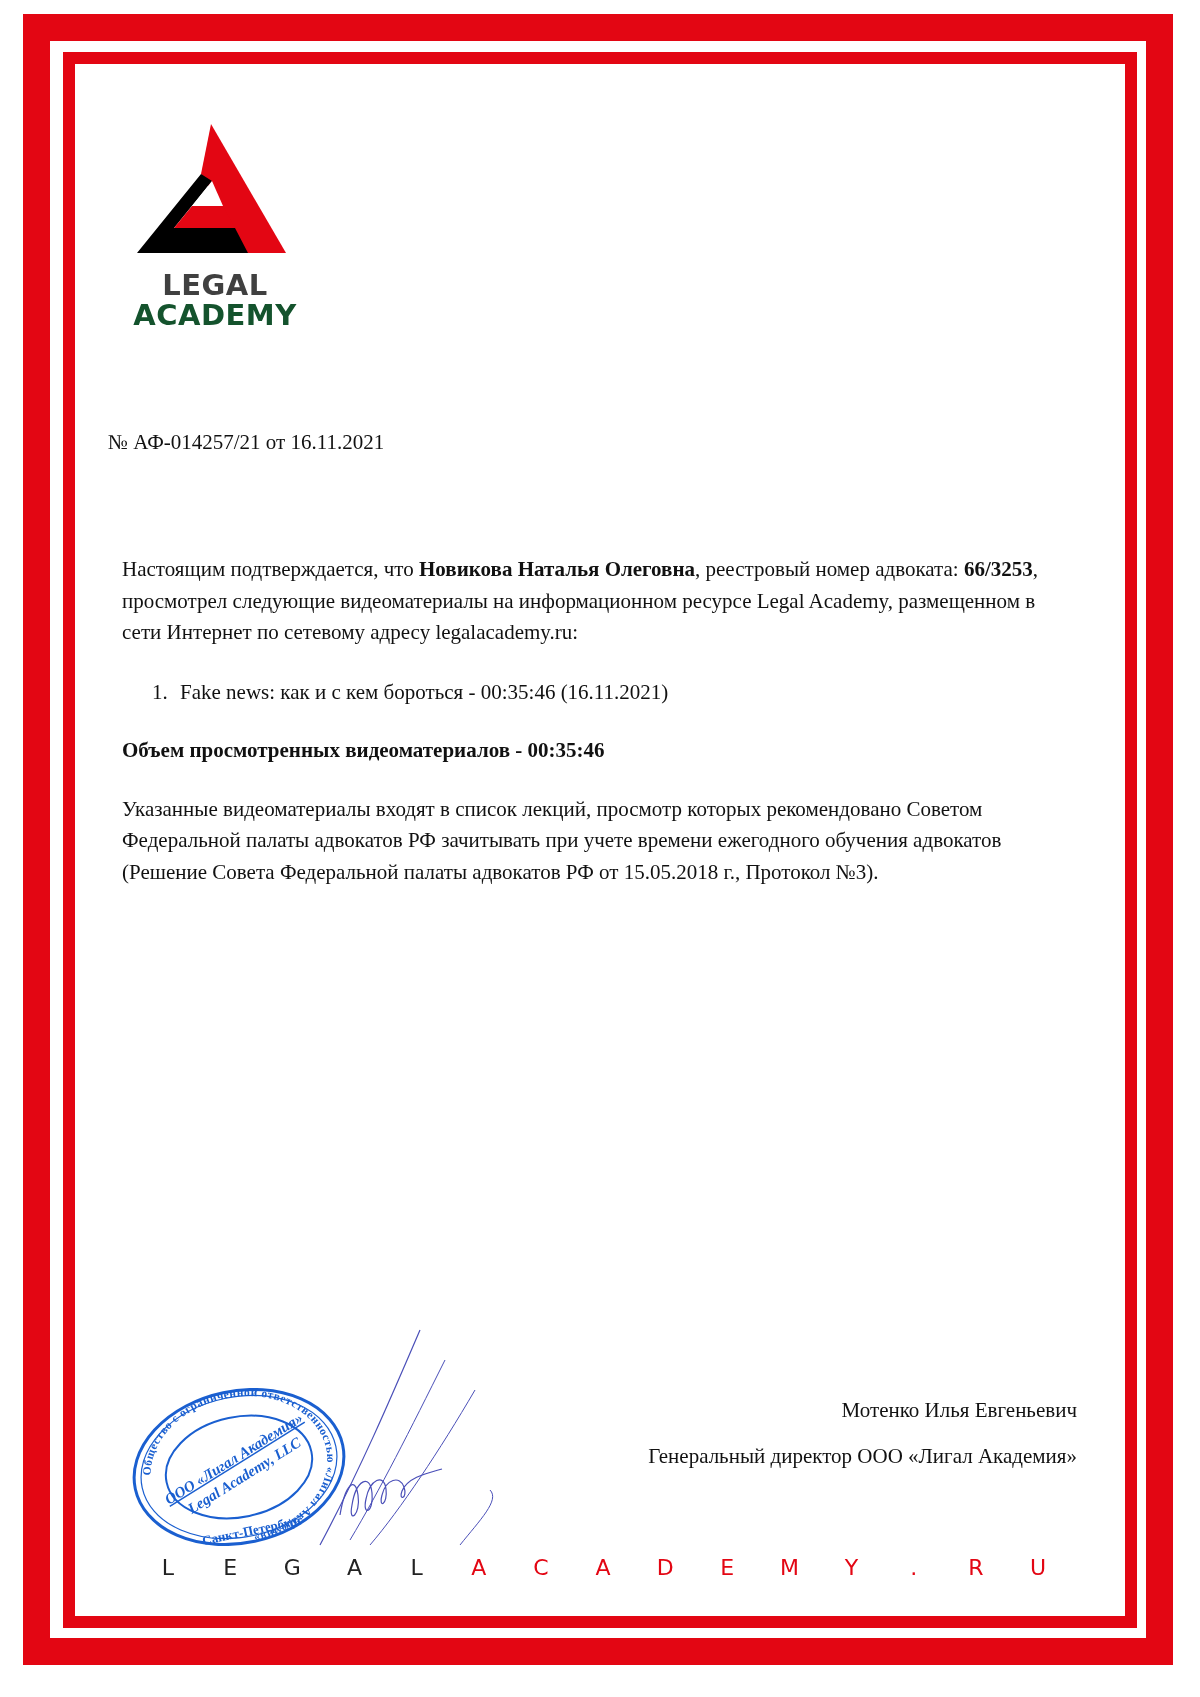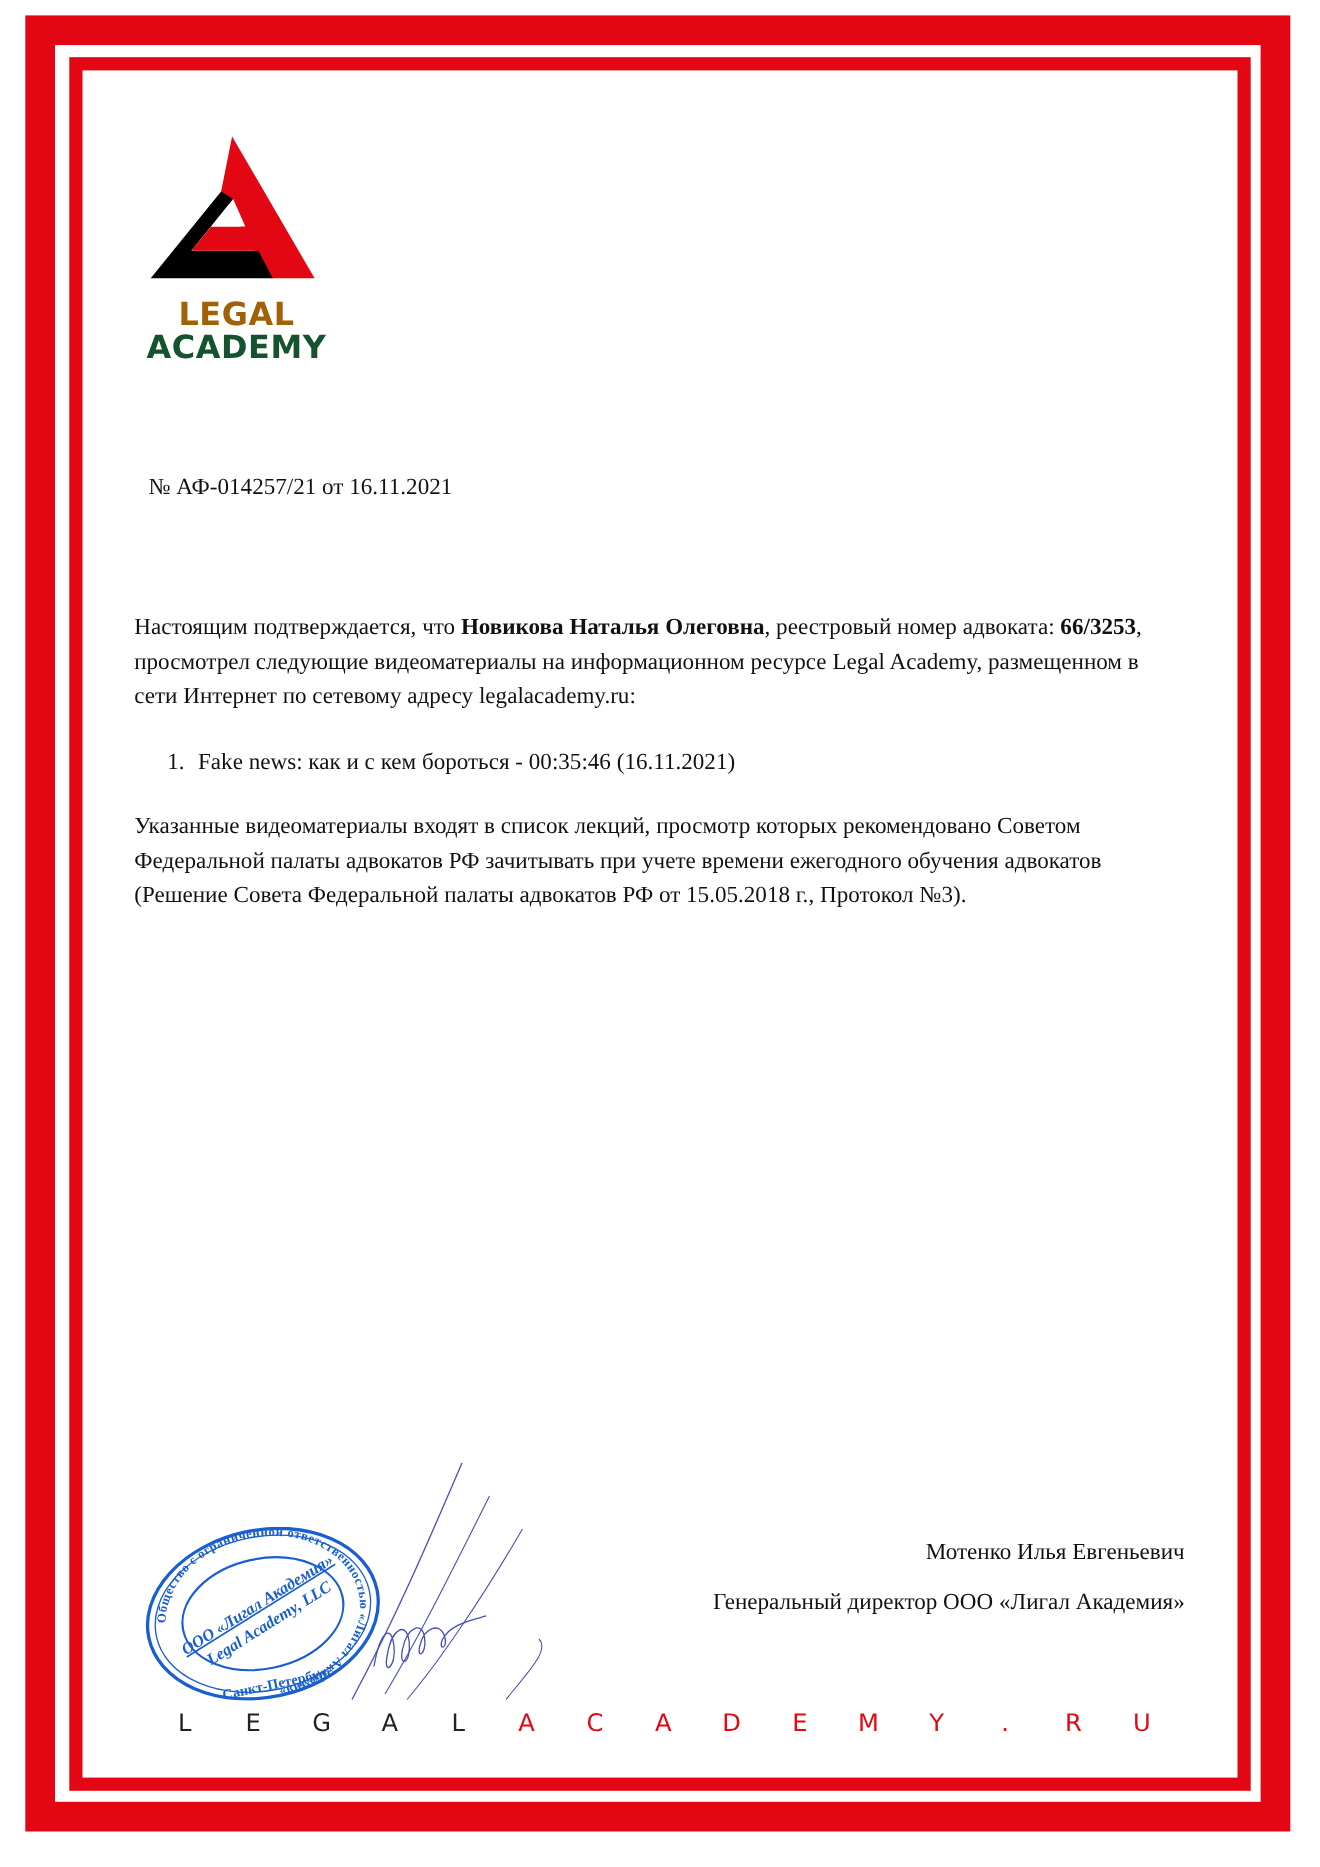--- a/index.html
+++ b/index.html
@@ -11,25 +11,25 @@
   .frame-inner {
     position: absolute; left: 63px; top: 52px; width: 1074px; height: 1576px;
     box-sizing: border-box; border: 12px solid #e30613; background: #fff;
   }
   .logo { position: absolute; left: 130px; top: 118px; width: 170px; height: 215px; }
   .logo svg { display: block; }
   .logo-text {
     position: absolute; left: 0; width: 170px; text-align: center;
     font-family: "DejaVu Sans", sans-serif; font-weight: bold; letter-spacing: 0.5px;
   }
-  .logo-legal { top: 150px; font-size: 29px; color: #a16207; }
+  .logo-legal { top: 150px; font-size: 29px; color: #404040; }
   .logo-academy { top: 180px; font-size: 29px; color: #14532d; }
 
   .serif { font-family: "Liberation Serif", serif; color: #111; font-size: 21px; }
-  .doc-number { position: absolute; left: 135px; top: 430px; white-space: nowrap; }
+  .doc-number { position: absolute; left: 108px; top: 430px; white-space: nowrap; }
   .addressee { position: absolute; right: 126px; top: 430px; text-align: right; line-height: 31px; }
   .addressee div { white-space: nowrap; }
 
   .body-text { position: absolute; left: 122px; top: 554px; width: 950px; line-height: 31.5px; }
   .body-text p { margin: 0; }
   .list { margin: 28px 0 0 0; padding: 0; list-style: none; }
   .list li { padding-left: 30px; }
   .list .num { display: inline-block; width: 22px; margin-right: 6px; }
   .summary { margin-top: 27px !important; font-weight: bold; }
   .para2 { margin-top: 27px !important; }
@@ -72,20 +72,21 @@
 
 <div class="serif doc-number">№ АФ-014257/21 от 16.11.2021</div>
 <div class="serif addressee">
 </div>
 
 <div class="serif body-text">
   <p><span>Настоящим подтверждается, что </span><b>Новикова Наталья Олеговна</b><span>, реестровый номер адвоката: </span><b>66/3253</b><span>, просмотрел следующие видеоматериалы на информационном ресурсе Legal Academy, размещенном в сети Интернет по сетевому адресу legalacademy.ru:</span></p>
   <ol class="list">
     <li><span class="num">1.</span><span>Fake news: как и с кем бороться - 00:35:46 (16.11.2021)</span></li>
   </ol>
+  <p class="summary">Объем просмотренных видеоматериалов - 00:35:46</p>
   <p class="para2">Указанные видеоматериалы входят в список лекций, просмотр которых рекомендовано Советом Федеральной палаты адвокатов РФ зачитывать при учете времени ежегодного обучения адвокатов (Решение Совета Федеральной палаты адвокатов РФ от 15.05.2018 г., Протокол №3).</p>
 </div>
 
 <div class="stamp">
   <svg width="222" height="158" viewBox="0 0 222 158">
     <defs>
       <path id="ringPath" d="M 22,79 a 89,70 0 1,1 178,0 a 89,70 0 1,1 -178,0"></path>
     </defs>
     <g transform="rotate(-12 111 79)">
       <ellipse cx="111" cy="79" rx="106" ry="76" fill="none" stroke="#1a5fd0" stroke-width="3"></ellipse>

